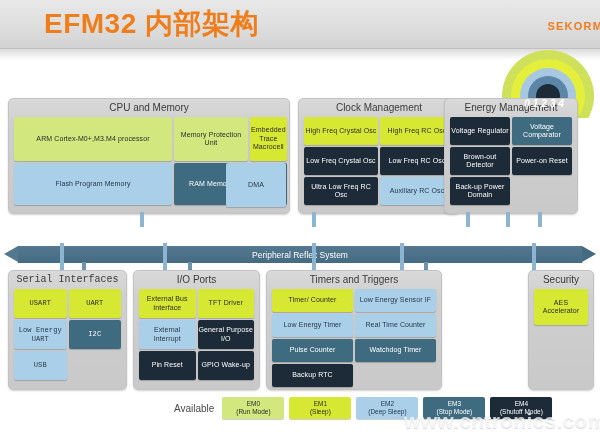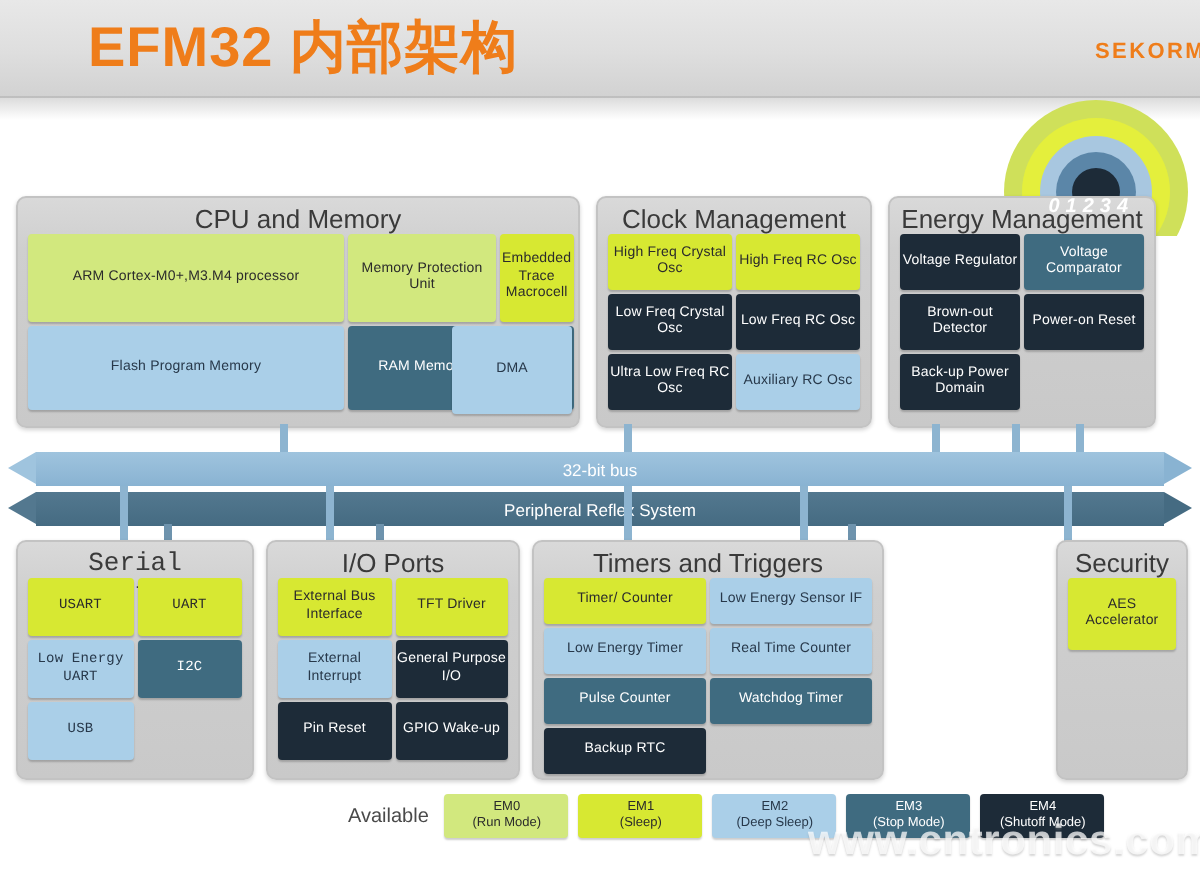--- a/index.html
+++ b/index.html
@@ -51,21 +51,21 @@
 
   
   .panel{
     position:absolute;
     background:linear-gradient(to bottom,#d9d9d9 0%,#cfcfcf 22%,#c9c9c9 100%);
     border:1px solid #c3c3c3;border-radius:5px;
     box-shadow:0 1px 2px rgba(0,0,0,.18);
   }
   .panel-title{
     position:absolute;left:0;top:3px;width:100%;text-align:center;
-    font-size:13px;color:#3a3a3a;
+    font-size:10px;color:#3a3a3a;
   }
   .grid{position:absolute;left:5px;right:5px;top:18px;display:grid;gap:2px;}
 
   .blk{
     display:flex;align-items:center;justify-content:center;text-align:center;
     font-size:7px;line-height:8.4px;letter-spacing:.1px;
     border-radius:2px;padding:1px 1px;
     box-shadow:0 1px 1px rgba(0,0,0,.20);
   }
   .em0{background:#d2e87e;color:#2b2b2b;}
@@ -144,21 +144,21 @@
       <div class="blk em0">ARM Cortex-M0+,M3.M4 processor</div>
       <div class="blk em0">Memory Protection Unit</div>
       <div class="blk em1">Embedded Trace Macrocell</div>
       <div class="blk em2">Flash Program Memory</div>
       <div class="blk em3">RAM Memory</div>
       <div class="blk em3">Debug Interface</div>
     </div>
     <div class="blk em2" style="position:absolute;left:217px;top:64px;width:58px;height:42px;">DMA</div>
   </div>
 
-  <div class="panel" style="left:298px;top:98px;width:136px;height:114px;">
+  <div class="panel" style="left:298px;top:98px;width:136px;height:114px;padding-left:24px;">
     <div class="panel-title">Clock Management</div>
     <div class="grid" style="grid-template-columns:1fr 1fr;grid-template-rows:28px 28px 28px;">
       <div class="blk em1">High Freq Crystal Osc</div>
       <div class="blk em1">High Freq RC Osc</div>
       <div class="blk em4">Low Freq Crystal Osc</div>
       <div class="blk em4">Low Freq RC Osc</div>
       <div class="blk em4">Ultra Low Freq RC Osc</div>
       <div class="blk em2">Auxiliary RC Osc</div>
     </div>
   </div>
@@ -173,25 +173,20 @@
       <div class="blk em4">Back-up Power Domain</div>
     </div>
   </div>
 
   <div class="conn" style="left:140px;top:212px;height:15px;"></div>
   <div class="conn" style="left:312px;top:212px;height:15px;"></div>
   <div class="conn" style="left:466px;top:212px;height:15px;"></div>
   <div class="conn" style="left:506px;top:212px;height:15px;"></div>
   <div class="conn" style="left:538px;top:212px;height:15px;"></div>
 
-  <div class="bus bus32" style="left:4px;top:226px;width:592px;">
-    <div class="tip l"></div>
-    <div class="tip r"></div>
-    <div class="body">32-bit bus</div>
-  </div>
 
   <div class="bus busprs" style="left:4px;top:246px;width:592px;">
     <div class="tip l"></div>
     <div class="tip r"></div>
     <div class="body">Peripheral Reflex System</div>
   </div>
 
   <div class="conn" style="left:60px;top:243px;height:28px;"></div>
   <div class="conn dark" style="left:82px;top:262px;height:9px;"></div>
   <div class="conn" style="left:163px;top:243px;height:28px;"></div>

